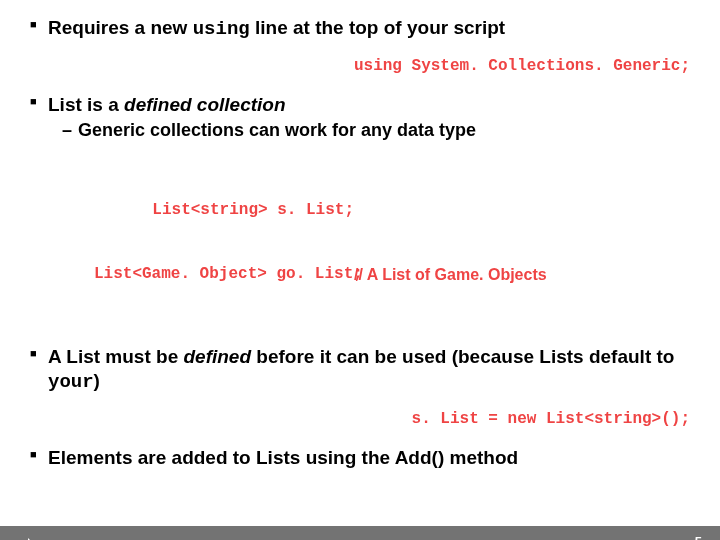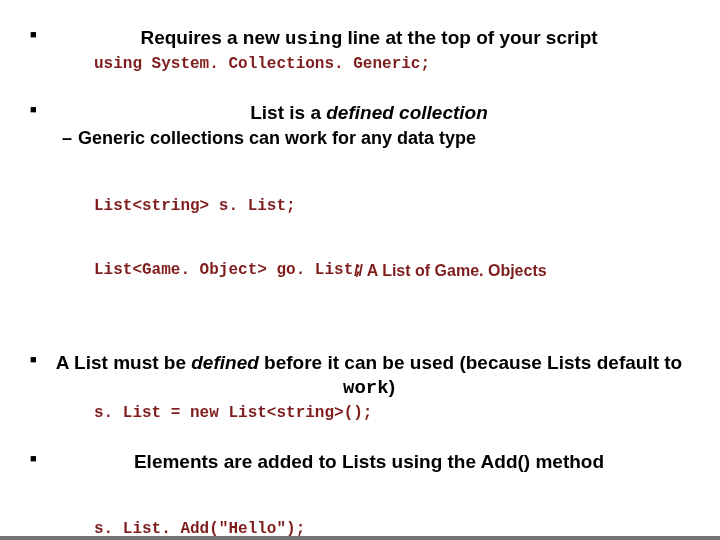--- a/index.html
+++ b/index.html
@@ -26,26 +26,25 @@
     padding-top: 16px;
     padding-bottom: 8px;
   }
   .content {
     padding: 0 30px 0 30px;
   }
   .bullet1 {
     font-size: 19px;
     font-weight: bold;
     color: #000;
-    margin-top: 26px;
+    margin-top: 16px;
     margin-bottom: 2px;
     padding-left: 18px;
     position: relative;
     line-height: 1.25;
-    text-align: center;
   }
   .bullet1::before {
     content: "■";
     position: absolute;
     left: 0;
     top: 2px;
     font-size: 11px;
     color: #000;
   }
   .bullet2 {
@@ -61,25 +60,26 @@
     content: "–";
     position: absolute;
     left: 32px;
     top: 0;
     color: #000;
   }
   .codeblock {
     font-family: "Courier New", Courier, monospace;
     font-size: 16px;
     font-weight: bold;
-    color: #7f1d1d;
+    color: #ef4444;
     padding-left: 64px;
-    margin-top: 2px;
+    margin-top: 14px;
     line-height: 1.35;
     white-space: pre;
+    text-align: right;
   }
   .code-inline {
     font-family: "Courier New", Courier, monospace;
   }
   .italic { font-style: italic; }
   .comment {
     font-family: Arial, Helvetica, sans-serif;
     font-weight: bold;
   }
   .footer {
@@ -136,21 +136,21 @@
     <div class="bullet1">
       <span>List is a </span><span class="italic">defined collection</span>
     </div>
     <div class="bullet2">Generic collections can work for any data type</div>
     <div class="codeblock">
       <div class="coderow"><span class="codecol1">List&lt;string&gt; s. List;</span></div>
       <div class="coderow"><span class="codecol1">List&lt;Game. Object&gt; go. List;</span><span class="comment">// A List of Game. Objects</span></div>
     </div>
 
     <div class="bullet1">
-      <span>A List must be </span><span class="italic">defined</span><span> before it can be used (because Lists default to </span><span class="code-inline">work</span><span>)</span>
+      <span>A List must be </span><span class="italic">defined</span><span> before it can be used (because Lists default to </span><span class="code-inline">your</span><span>)</span>
     </div>
     <div class="codeblock">s. List = new List&lt;string&gt;();</div>
 
     <div class="bullet1">Elements are added to Lists using the Add() method</div>
     <div class="codeblock">
       <div>s. List. Add("Hello");</div>
       
     </div>
 
   </div>

